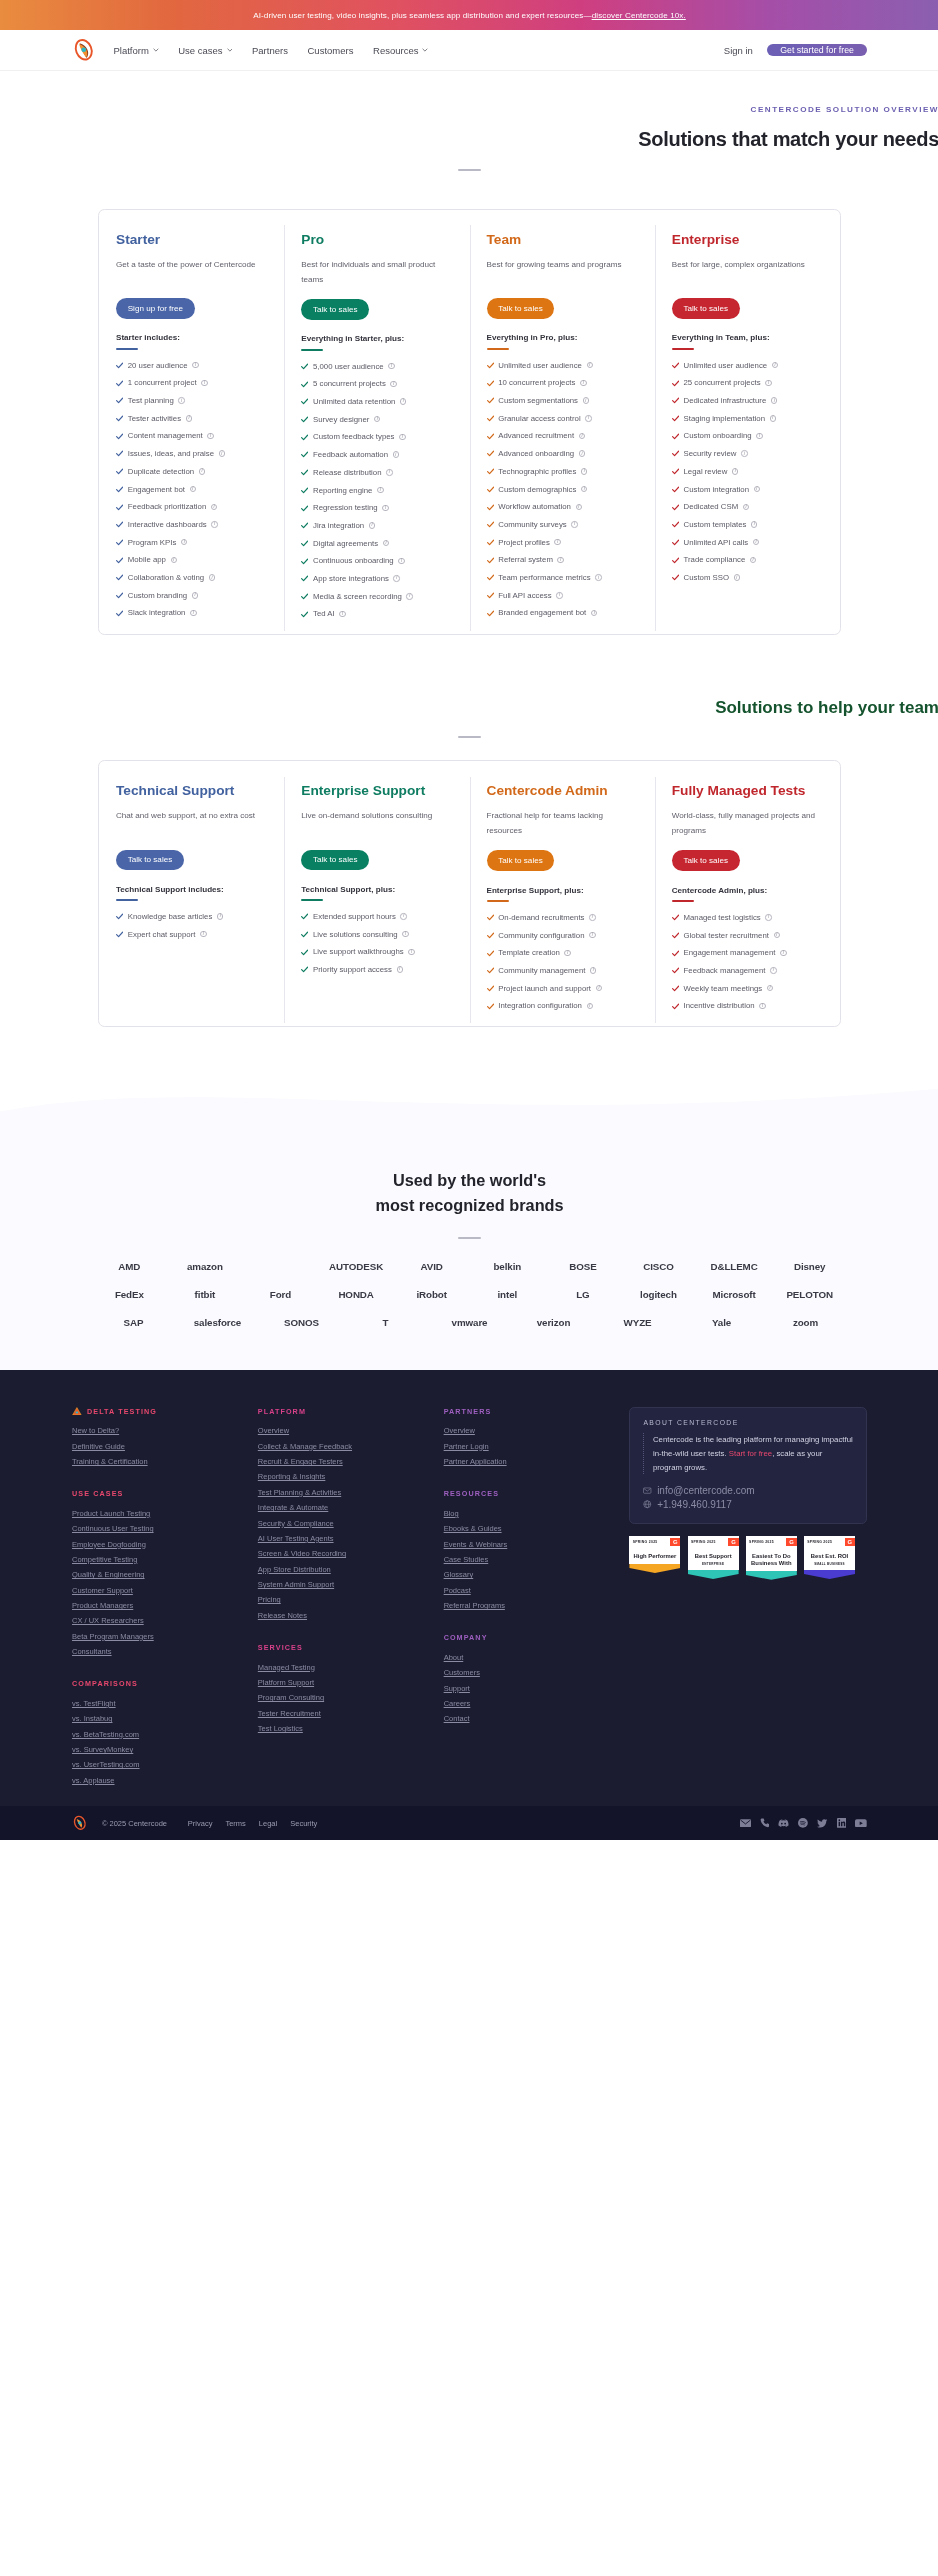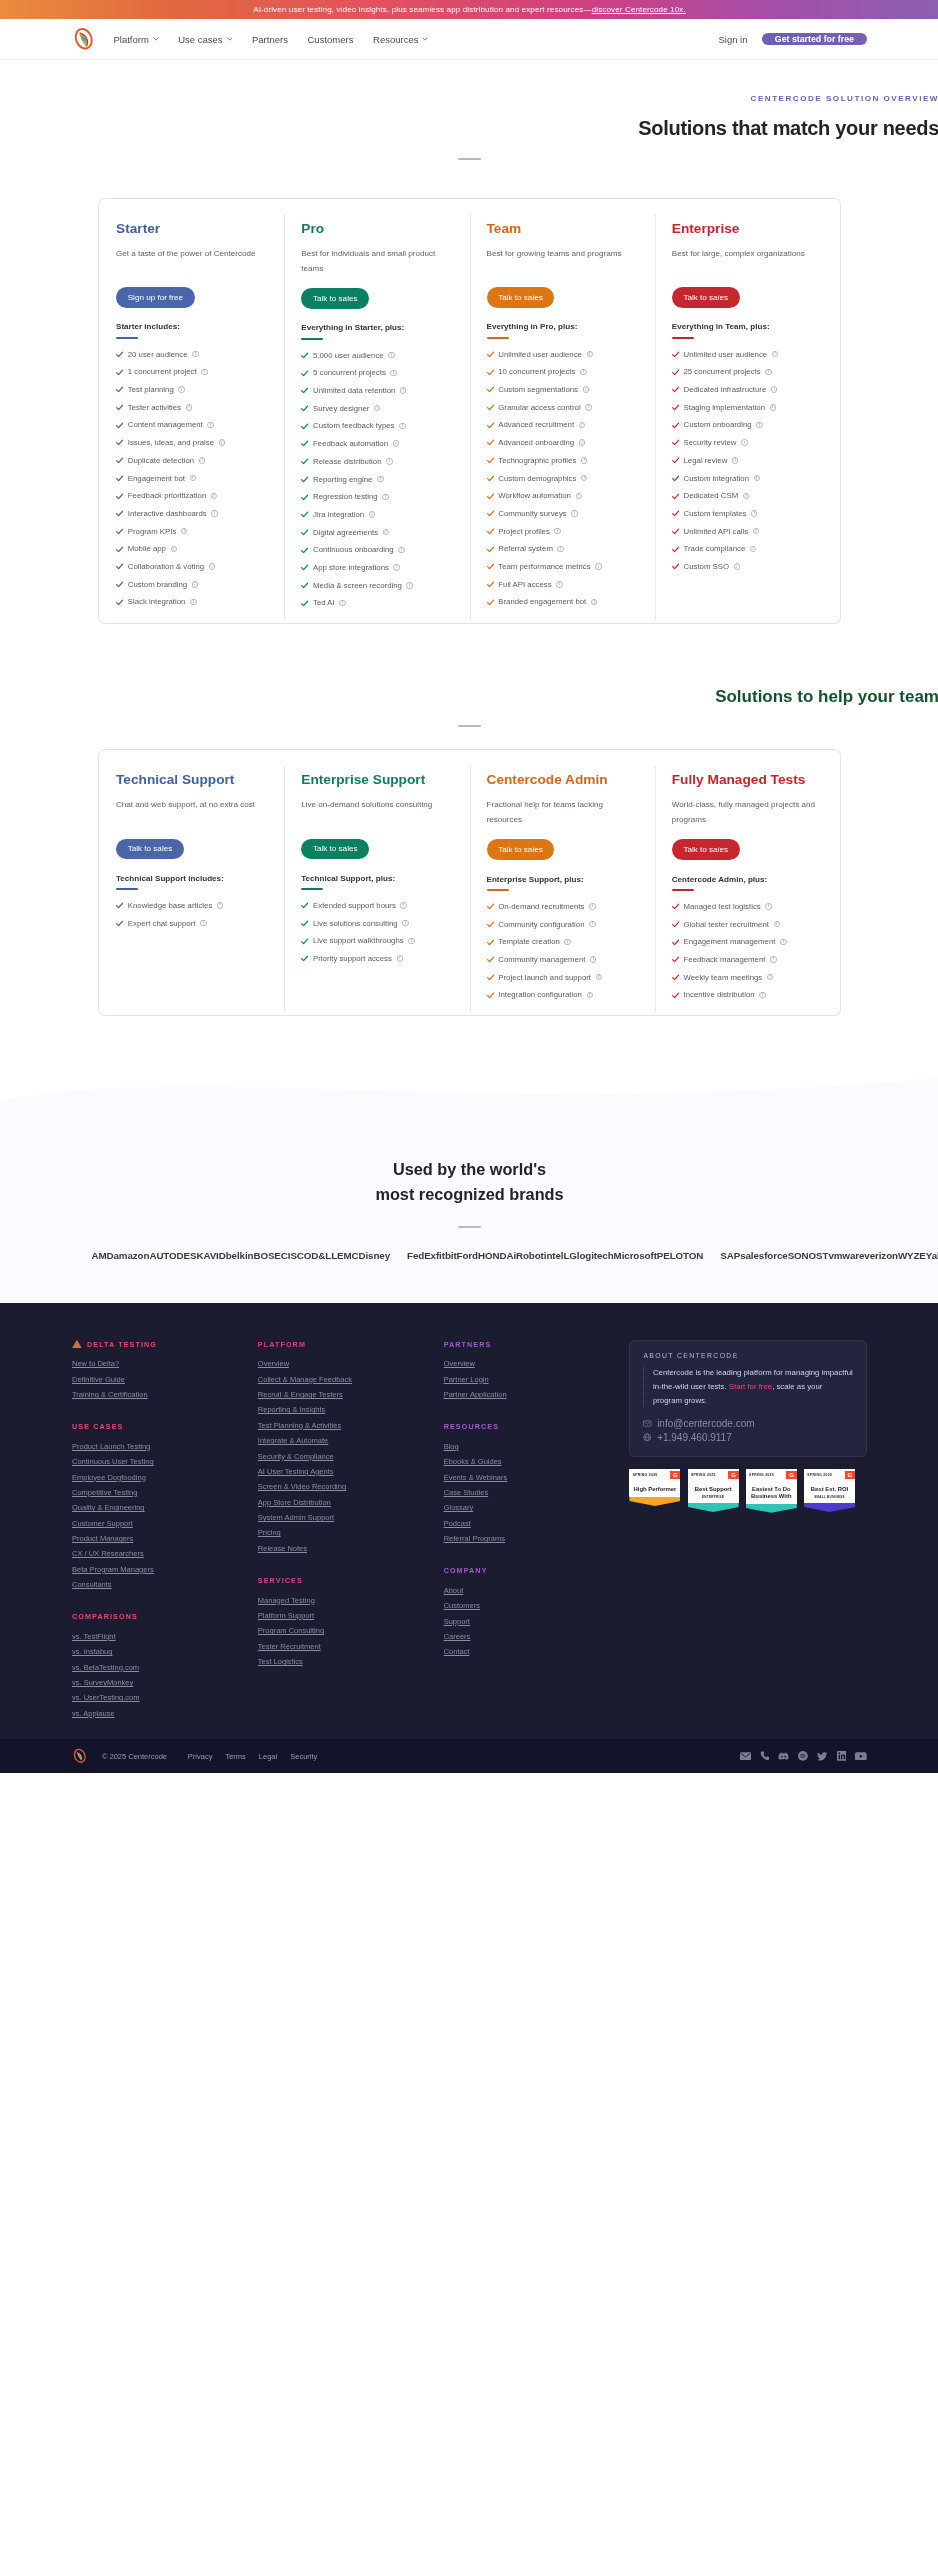--- a/index.html
+++ b/index.html
@@ -6,21 +6,21 @@
   html, body { width: 939px; }
   body {
     font-family: "Liberation Sans", sans-serif;
     background: #ffffff;
     color: #333;
     -webkit-font-smoothing: antialiased;
   }
 
   
   .announce {
-    height: 19px;
+    height: 30px;
     background: linear-gradient(90deg, #e98c3f 0%, #e2683f 18%, #e05160 42%, #cf3f80 62%, #a54ea8 82%, #8b5fb0 100%);
     display: flex; align-items: center; justify-content: center;
     color: #fff; font-size: 8.1px; letter-spacing: 0.1px;
   }
   .announce a { color: #fff; text-decoration: underline; }
 
   
   .nav {
     height: 41px; background: #fff;
     display: flex; align-items: center;
@@ -33,21 +33,21 @@
   .nav-link {
     font-size: 9.5px; color: #4a4a55; display: flex; align-items: center; gap: 3.9px;
     cursor: pointer;
   }
   .chev { width: 5.9px; height: 5.9px; display:inline-block; }
   .nav-right { margin-left: auto; display: flex; align-items: center; gap: 14.3px; }
   .signin { font-size: 9.5px; color: #4a4a55; cursor: pointer; }
   .btn-started {
     background: linear-gradient(90deg, #6b5fb5 0%, #7a5fb0 100%);
     color: #fff; font-size: 8.8px; border: none; border-radius: 13px;
-    padding: 1px 13px; cursor: pointer; font-weight: bold;
+    padding: 1px 13px; cursor: pointer;
   }
 
   
   .hero { text-align: right; padding: 34px 0 18px; }
   .eyebrow {
     font-size: 8.1px; letter-spacing: 1.5px; font-weight: 700;
     color: #6a5fb0; text-transform: uppercase; margin-bottom: 14.3px;
   }
   .hero h1 { font-size: 20px; color: #23232c; font-weight: 700; letter-spacing: -0.3px; }
   .rule { width: 23.5px; height: 2px; background: #b9b9c6; margin: 18px auto 0; border-radius: 1.3px; }
@@ -99,21 +99,21 @@
   
   .sec2-title { text-align: center; padding: 63px 0 0; }
   .sec2-title h2 { font-size: 17px; font-weight: 700; color: #14532d; text-align: right; }
 
   
   .wave { height: 65px; background: #fff; position: relative; overflow: hidden; margin-top: 39px; }
   .wave svg { display: block; width: 100%; height: 65px; }
   .brands { background: #fafaff; padding: 37px 0 42px; text-align: center; }
   .brands h2 { font-size: 16.3px; font-weight: 700; color: #23232c; line-height: 1.55; }
   .brand-grid {
-    max-width: 756px; margin: 22px auto 0; display: flex; flex-direction: row; gap: 17px;
+    max-width: 756px; margin: 22px auto 0; display: flex; flex-direction: column; gap: 17px;
   }
   .brand-row { display: flex; justify-content: center; align-items: center; gap: 0; }
   .brand { flex: 1; font-size: 9.8px; font-weight: 700; color: #3a3a46; letter-spacing: -0.1px; }
 
   
   .footer { background: #1b1c30; color: #9a9ab0; padding: 37px 72px 18px; }
   .footer-grid { display: flex; gap: 22px; }
   .fcol { flex: 1; }
   .fcol.wide { flex: 1.45; }
   .fhead {

